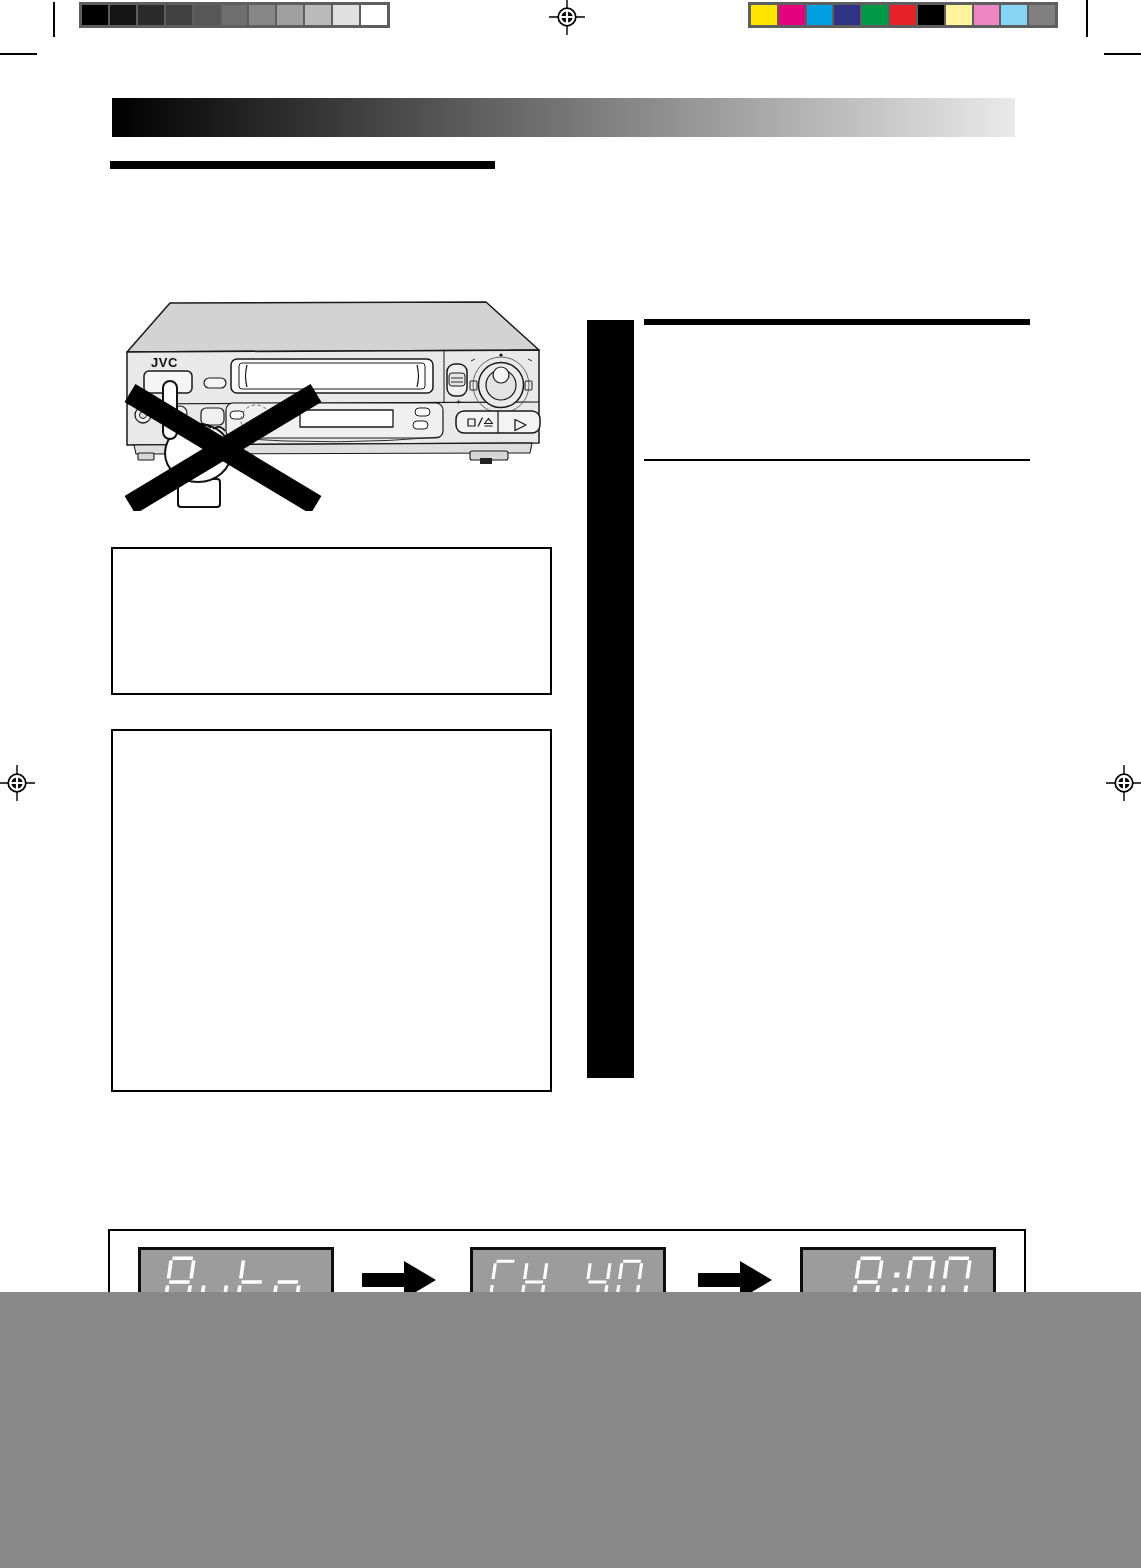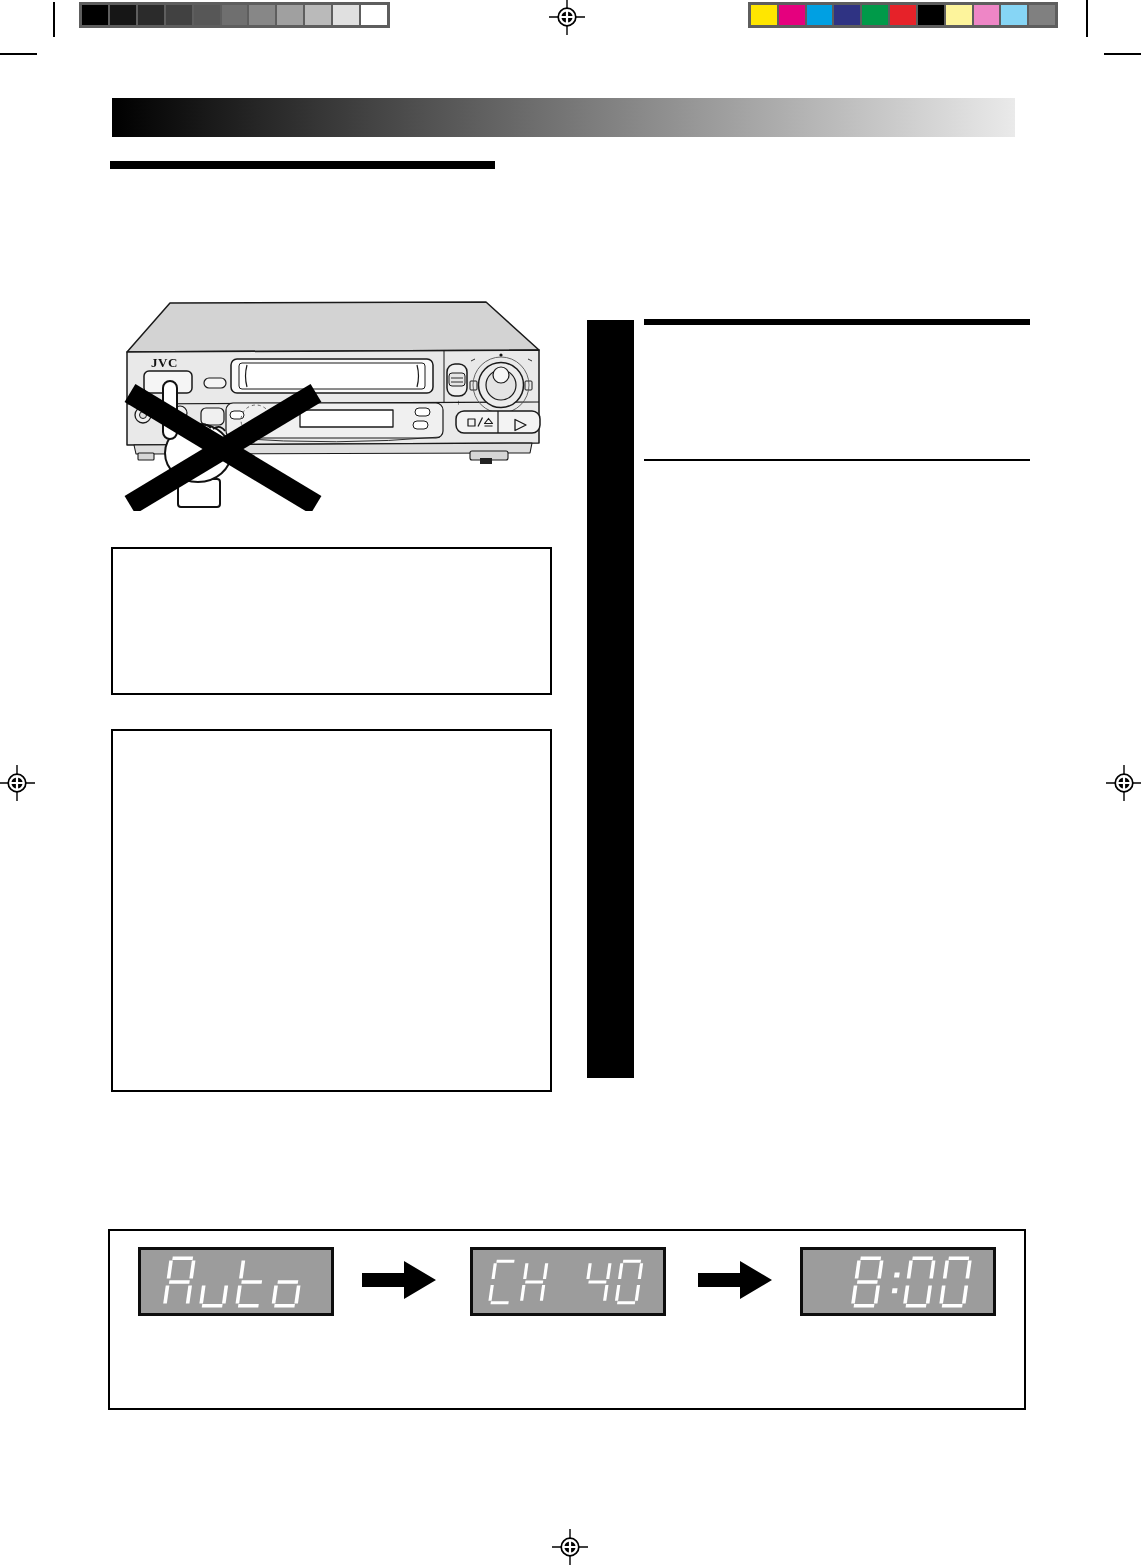--- a/index.html
+++ b/index.html
@@ -1,17 +1,17 @@
 <!DOCTYPE html>
 <html><head>
 <meta charset="utf-8">
 <style>
   html,body{margin:0;padding:0;background:#888;}
-  .page{position:relative;width:1141px;height:1568px;background:#ffffff;overflow:hidden;
-        font-family:Liberation Serif, serif;margin:0 auto;}
+  .page{position:relative;width:1141px;height:1292px;background:#ffffff;overflow:hidden;
+        font-family:Liberation Sans, sans-serif;margin:0 auto;}
   .abs{position:absolute;}
   
   .strip{position:absolute;display:flex;gap:2px;padding:3px;box-sizing:border-box;}
   .strip .sw{flex:1;}
   .gray-strip{left:79px;top:2px;width:311px;height:26px;}
   .color-strip{left:748px;top:2px;width:310px;height:26px;}
   
   .mark{position:absolute;width:40px;height:40px;}
   .mark-top{left:547px;top:-3px;}
   .mark-bottom{left:550px;top:1527px;}

